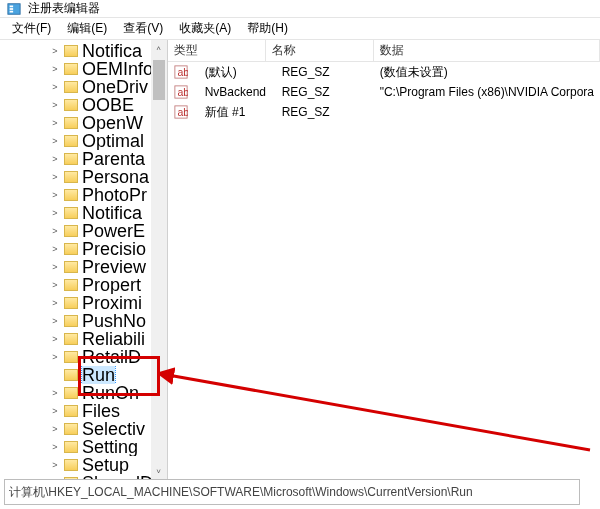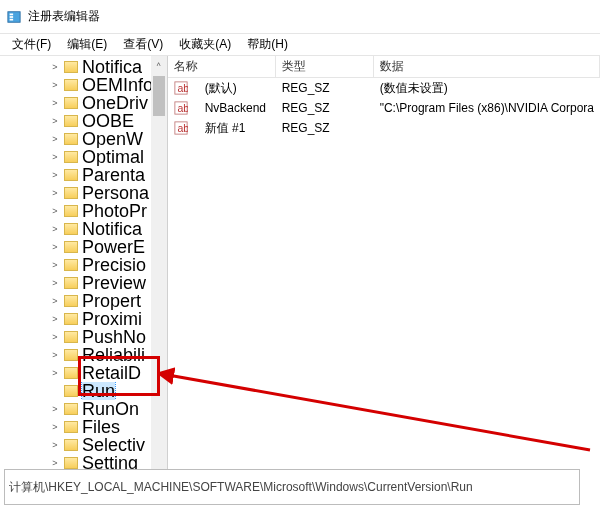--- a/index.html
+++ b/index.html
@@ -1,18 +1,18 @@
 <!DOCTYPE html>
 <html><head>
 <meta charset="utf-8">
 <style>
 * { margin: 0; padding: 0; box-sizing: border-box; font-family: "Microsoft YaHei", "Segoe UI", sans-serif; font-size: 12px; }
 body { width: 600px; height: 509px; background: #fff; overflow: hidden; position: relative; }
 
-.titlebar { height: 34px; background: #fff; border-bottom: 1px solid #e5e5e5; display: flex; align-items: center; padding: 0 6px; }
+.titlebar { height: 18px; background: #fff; border-bottom: 1px solid #e5e5e5; display: flex; align-items: center; padding: 0 6px; }
 .titlebar .app-icon { width: 16px; height: 16px; margin-right: 6px; display: inline-flex; align-items: center; justify-content: center; color: #1976d2; }
 .titlebar .title { color: #000; }
 
 .menubar { height: 22px; display: flex; align-items: flex-end; padding: 0 4px; border-bottom: 1px solid #e5e5e5; }
 .menubar .menu-item { padding: 2px 8px; cursor: default; }
 
 .body { display: flex; height: calc(509px - 26px - 22px - 22px); }
 
 .tree { width: 172px; border-right: 1px solid #d0d0d0; overflow: hidden; position: relative; padding-top: 2px; margin-left: 4px; }
 .tree .scrollbar { position: absolute; right: 0; top: 0; bottom: 0; width: 16px; background: #f0f0f0; }
@@ -26,21 +26,21 @@
 .tree-row.selected .label { background: #cce8ff; outline: 1px dotted #3399ff; }
 
 .list { flex: 1; position: relative; }
 .list .header { height: 22px; display: flex; align-items: center; border-bottom: 1px solid #e5e5e5; }
 .list .header .col { padding: 0 6px; height: 100%; display: flex; align-items: center; border-right: 1px solid #e5e5e5; color: #333; }
 .list .rows { }
 .list .row { height: 20px; display: flex; align-items: center; }
 .list .row .cell { padding: 0 6px; display: flex; align-items: center; overflow: hidden; white-space: nowrap; }
 .list .row .val-icon { width: 14px; height: 14px; margin-right: 17px; flex: none; display: inline-flex; align-items: center; justify-content: center; }
 
-.statusbar { position: absolute; left: 0; right: 16px; bottom: 4px; height: 36px; border: 1px solid #bcbcbc; margin: 0 4px; padding: 0 4px; display: flex; align-items: center; color: #444; background: #fff; }
+.statusbar { position: absolute; left: 0; right: 16px; bottom: 4px; height: 26px; border: 1px solid #bcbcbc; margin: 0 4px; padding: 0 4px; display: flex; align-items: center; color: #444; background: #fff; }
 
 .highlight-box { position: absolute; border: 3px solid #d40000; pointer-events: none; }
 .arrow-svg { position: absolute; pointer-events: none; }
 
 .col-name { width: 108px; }
 .col-type { width: 98px; }
 .col-data { flex: 1; }
 </style>
 </head>
 <body>
@@ -196,22 +196,22 @@
       </div>
     <div class="scrollbar">
       <div class="arrow" style="top:0">˄</div>
       <div class="thumb"></div>
       <div class="arrow" style="bottom:0">˅</div>
     </div>
   </div>
 
   <div class="list">
     <div class="header">
+      <div class="col col-type">类型</div>
       <div class="col col-name">名称</div>
-      <div class="col col-type">类型</div>
       <div class="col col-data">数据</div>
     </div>
     <div class="rows" id="list-rows">
         <div class="row">
           <div class="cell col-name">
             <span class="val-icon">
               <svg width="14" height="14" viewBox="0 0 16 16">
                 <rect x="1" y="1" width="14" height="14" fill="#fff" stroke="#c27a7a"></rect>
                 <text x="4" y="12" font-size="9" fill="#b33" font-family="sans-serif">ab</text>
               </svg>

